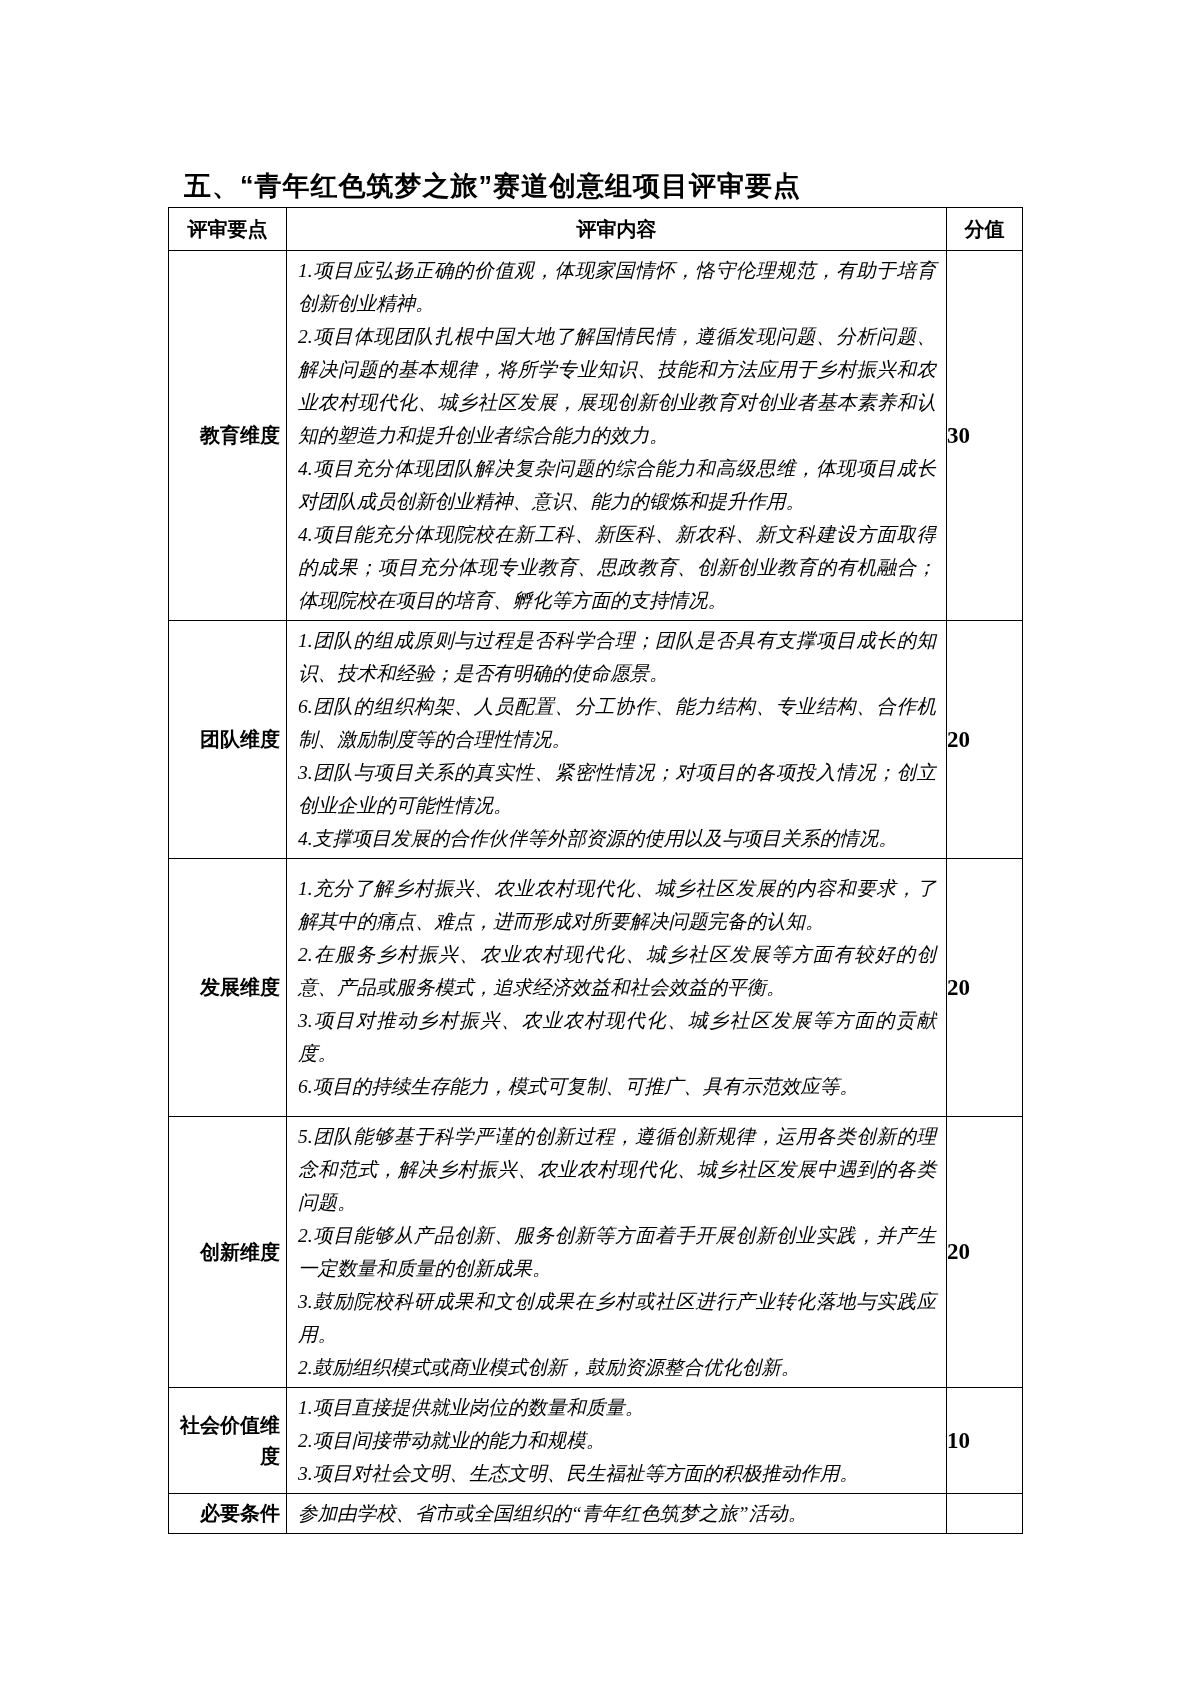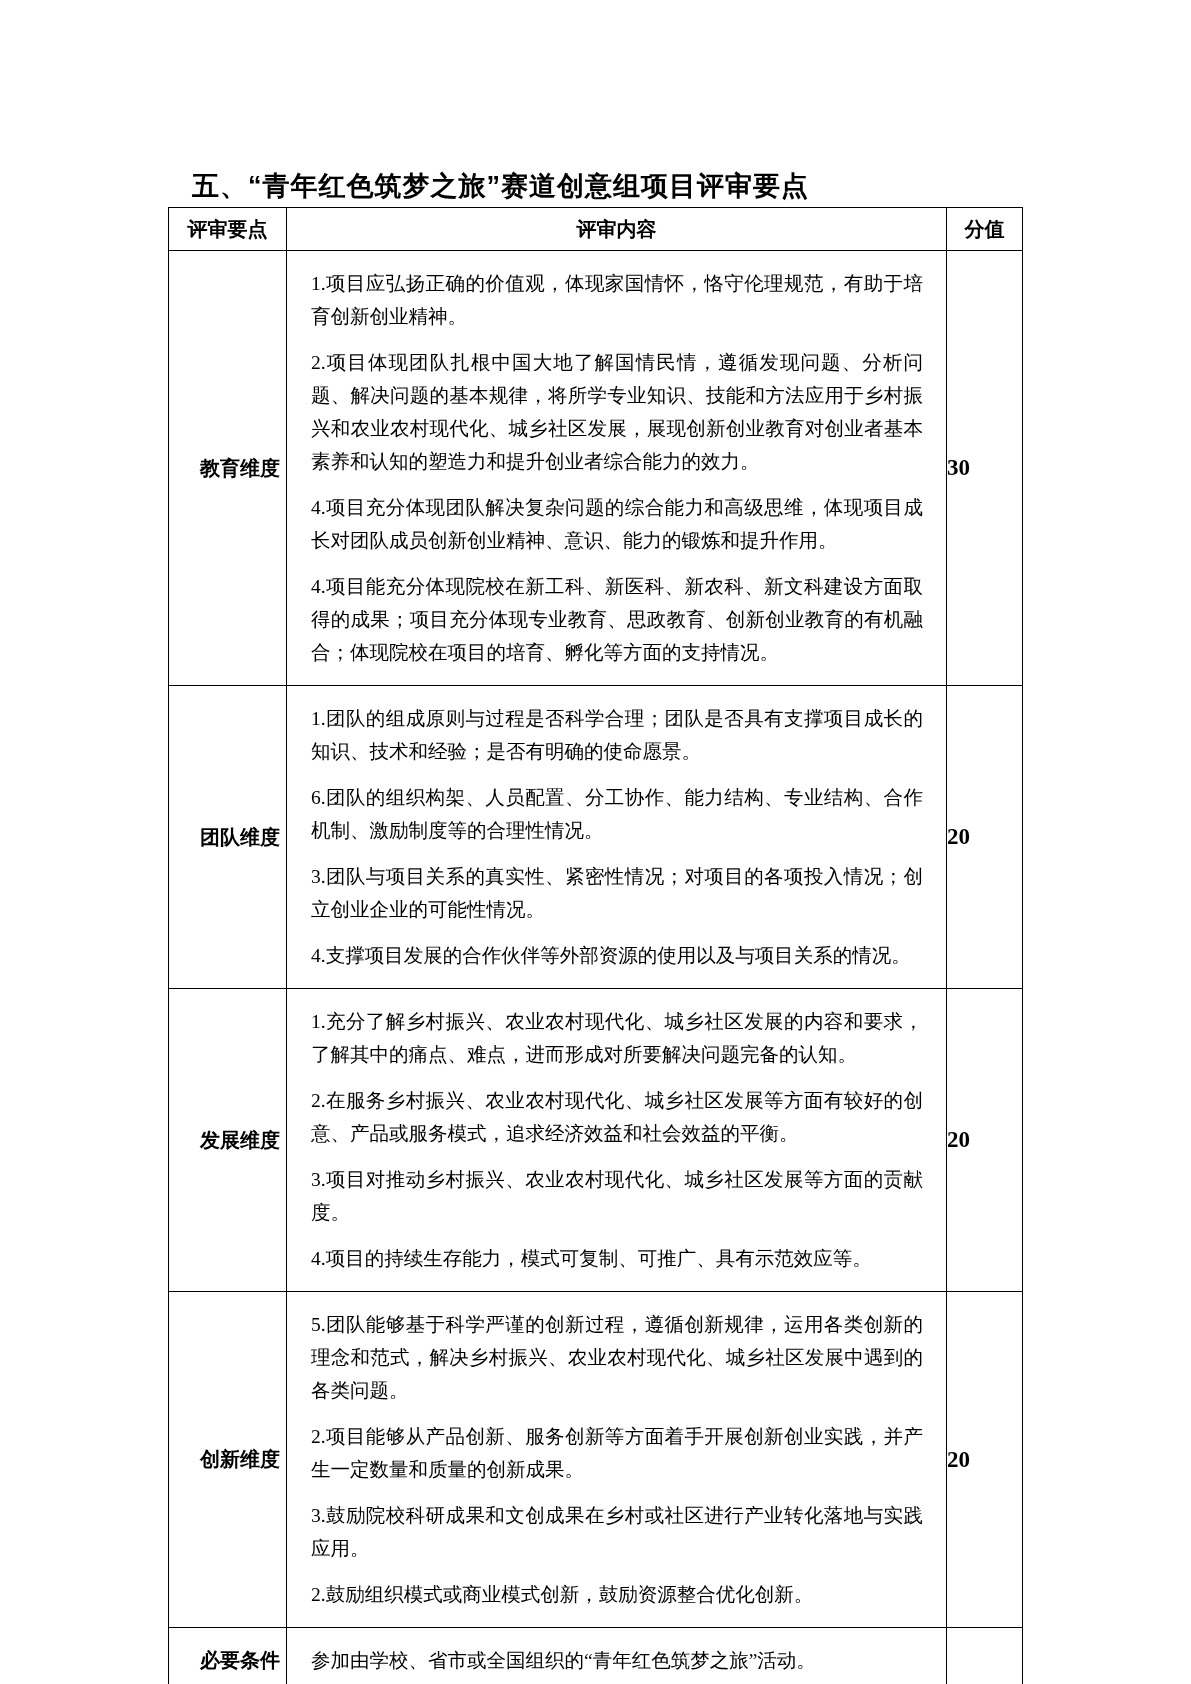--- a/index.html
+++ b/index.html
@@ -9,21 +9,21 @@
   }
   body {
     position: relative;
     width: 1191px;
     height: 1684px;
     color: #000;
     font-family: "Liberation Serif", serif;
   }
   .doc-title {
     position: absolute;
-    left: 192px;
+    left: 184px;
     top: 150px;
     font-family: "Liberation Sans", sans-serif;
     font-weight: bold;
     font-size: 27px;
     letter-spacing: 1px;
     white-space: nowrap;
   }
   table.review-table {
     position: absolute;
     left: 168px;
@@ -60,22 +60,23 @@
     padding: 0 6px;
   }
   td.content-cell {
     font-size: 19.5px;
     line-height: 33px;
     vertical-align: middle;
     text-align: justify;
     padding: 3px 10px 3px 11px;
   }
   td.content-cell p {
-    margin: 13px;
+    margin: 0;
     padding: 0;
+    font-style: italic;
   }
   td.score-cell {
     font-size: 23px;
     vertical-align: middle;
     padding: 0;
     font-weight: bold;
   }
   tr.r1 { height: 362px; }
   tr.r2 { height: 225px; }
   tr.r3 { height: 258px; }
@@ -121,34 +122,43 @@
         <p>4.支撑项目发展的合作伙伴等外部资源的使用以及与项目关系的情况。</p>
       </td>
       <td class="score-cell">20</td>
     </tr>
     <tr class="r3">
       <td class="label-cell">发展维度</td>
       <td class="content-cell">
         <p>1.充分了解乡村振兴、农业农村现代化、城乡社区发展的内容和要求，了解其中的痛点、难点，进而形成对所要解决问题完备的认知。</p>
         <p>2.在服务乡村振兴、农业农村现代化、城乡社区发展等方面有较好的创意、产品或服务模式，追求经济效益和社会效益的平衡。</p>
         <p>3.项目对推动乡村振兴、农业农村现代化、城乡社区发展等方面的贡献度。</p>
-        <p>4.项目的持续生存能力，模式可复制、可推广、具有示范效应等。</p>
+        <p>6.项目的持续生存能力，模式可复制、可推广、具有示范效应等。</p>
       </td>
       <td class="score-cell">20</td>
     </tr>
     <tr class="r4">
       <td class="label-cell">创新维度</td>
       <td class="content-cell">
         <p>5.团队能够基于科学严谨的创新过程，遵循创新规律，运用各类创新的理念和范式，解决乡村振兴、农业农村现代化、城乡社区发展中遇到的各类问题。</p>
         <p>2.项目能够从产品创新、服务创新等方面着手开展创新创业实践，并产生一定数量和质量的创新成果。</p>
         <p>3.鼓励院校科研成果和文创成果在乡村或社区进行产业转化落地与实践应用。</p>
         <p>2.鼓励组织模式或商业模式创新，鼓励资源整合优化创新。</p>
       </td>
       <td class="score-cell">20</td>
     </tr>
+    <tr class="r5">
+      <td class="label-cell">社会价值维度</td>
+      <td class="content-cell">
+        <p>1.项目直接提供就业岗位的数量和质量。</p>
+        <p>2.项目间接带动就业的能力和规模。</p>
+        <p>3.项目对社会文明、生态文明、民生福祉等方面的积极推动作用。</p>
+      </td>
+      <td class="score-cell">10</td>
+    </tr>
     <tr class="r6">
       <td class="label-cell">必要条件</td>
       <td class="content-cell">
         <p>参加由学校、省市或全国组织的“青年红色筑梦之旅”活动。</p>
       </td>
       <td class="score-cell"></td>
     </tr>
   </tbody>
 </table>
 

